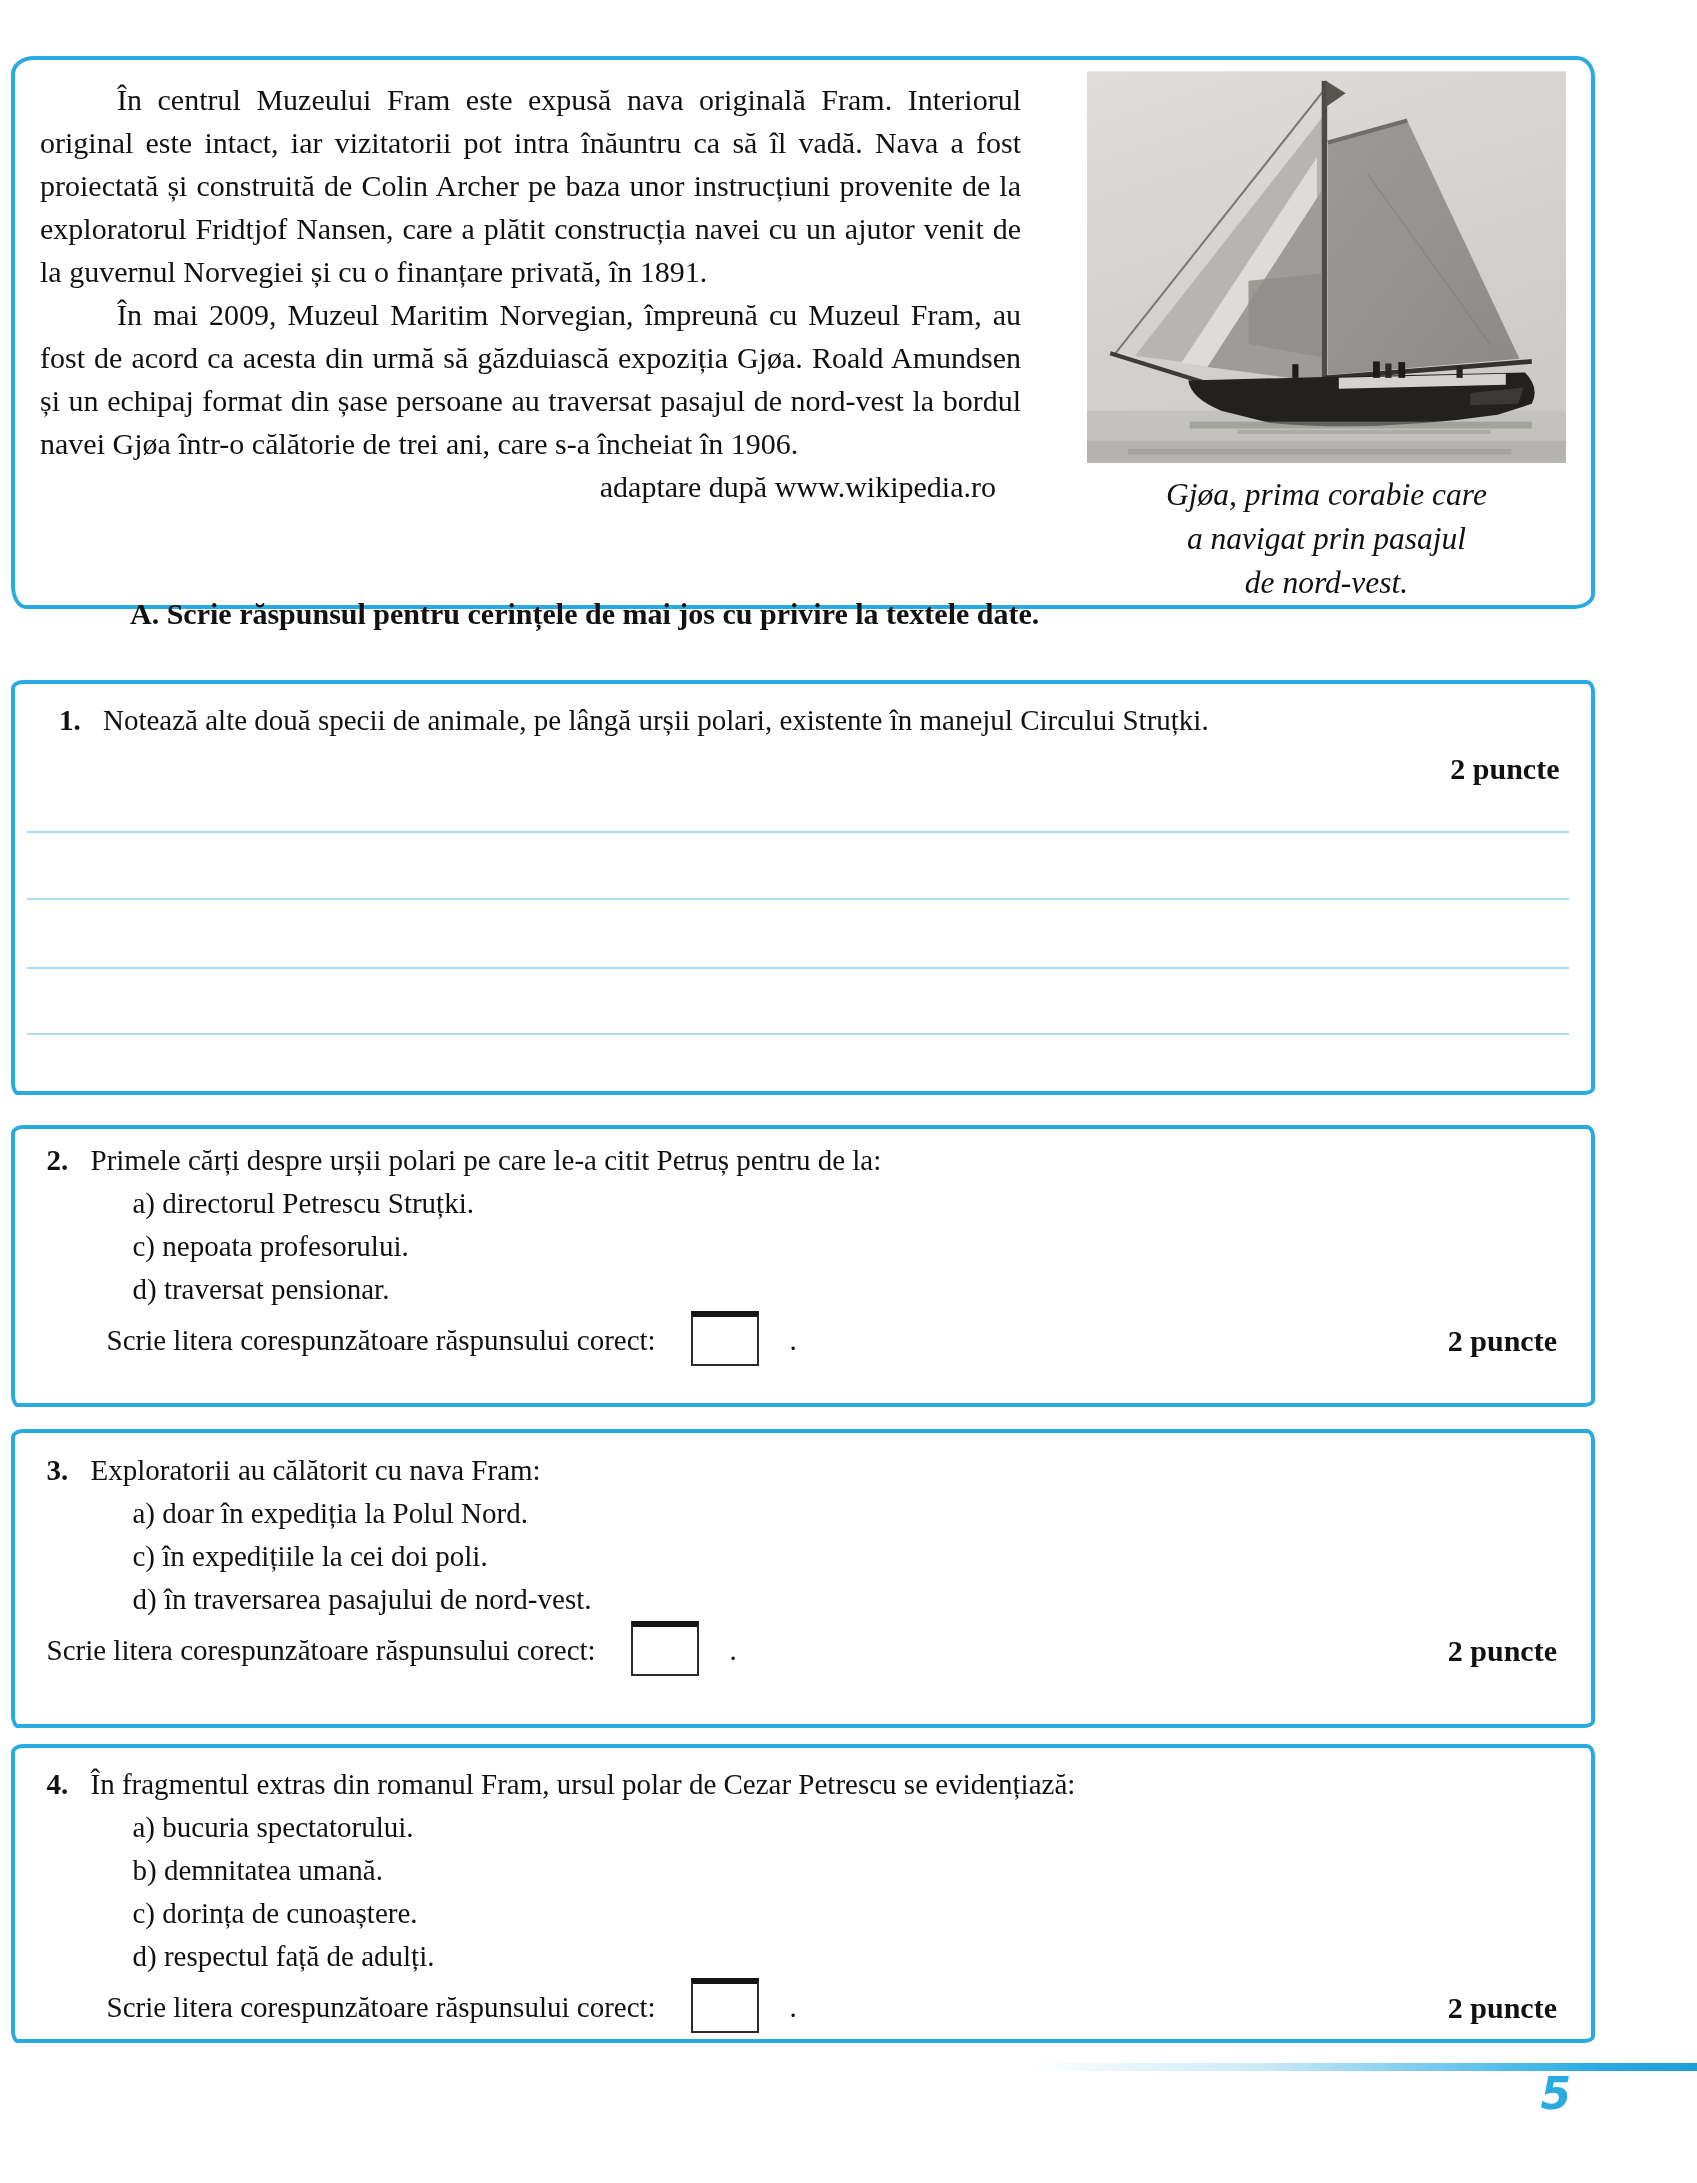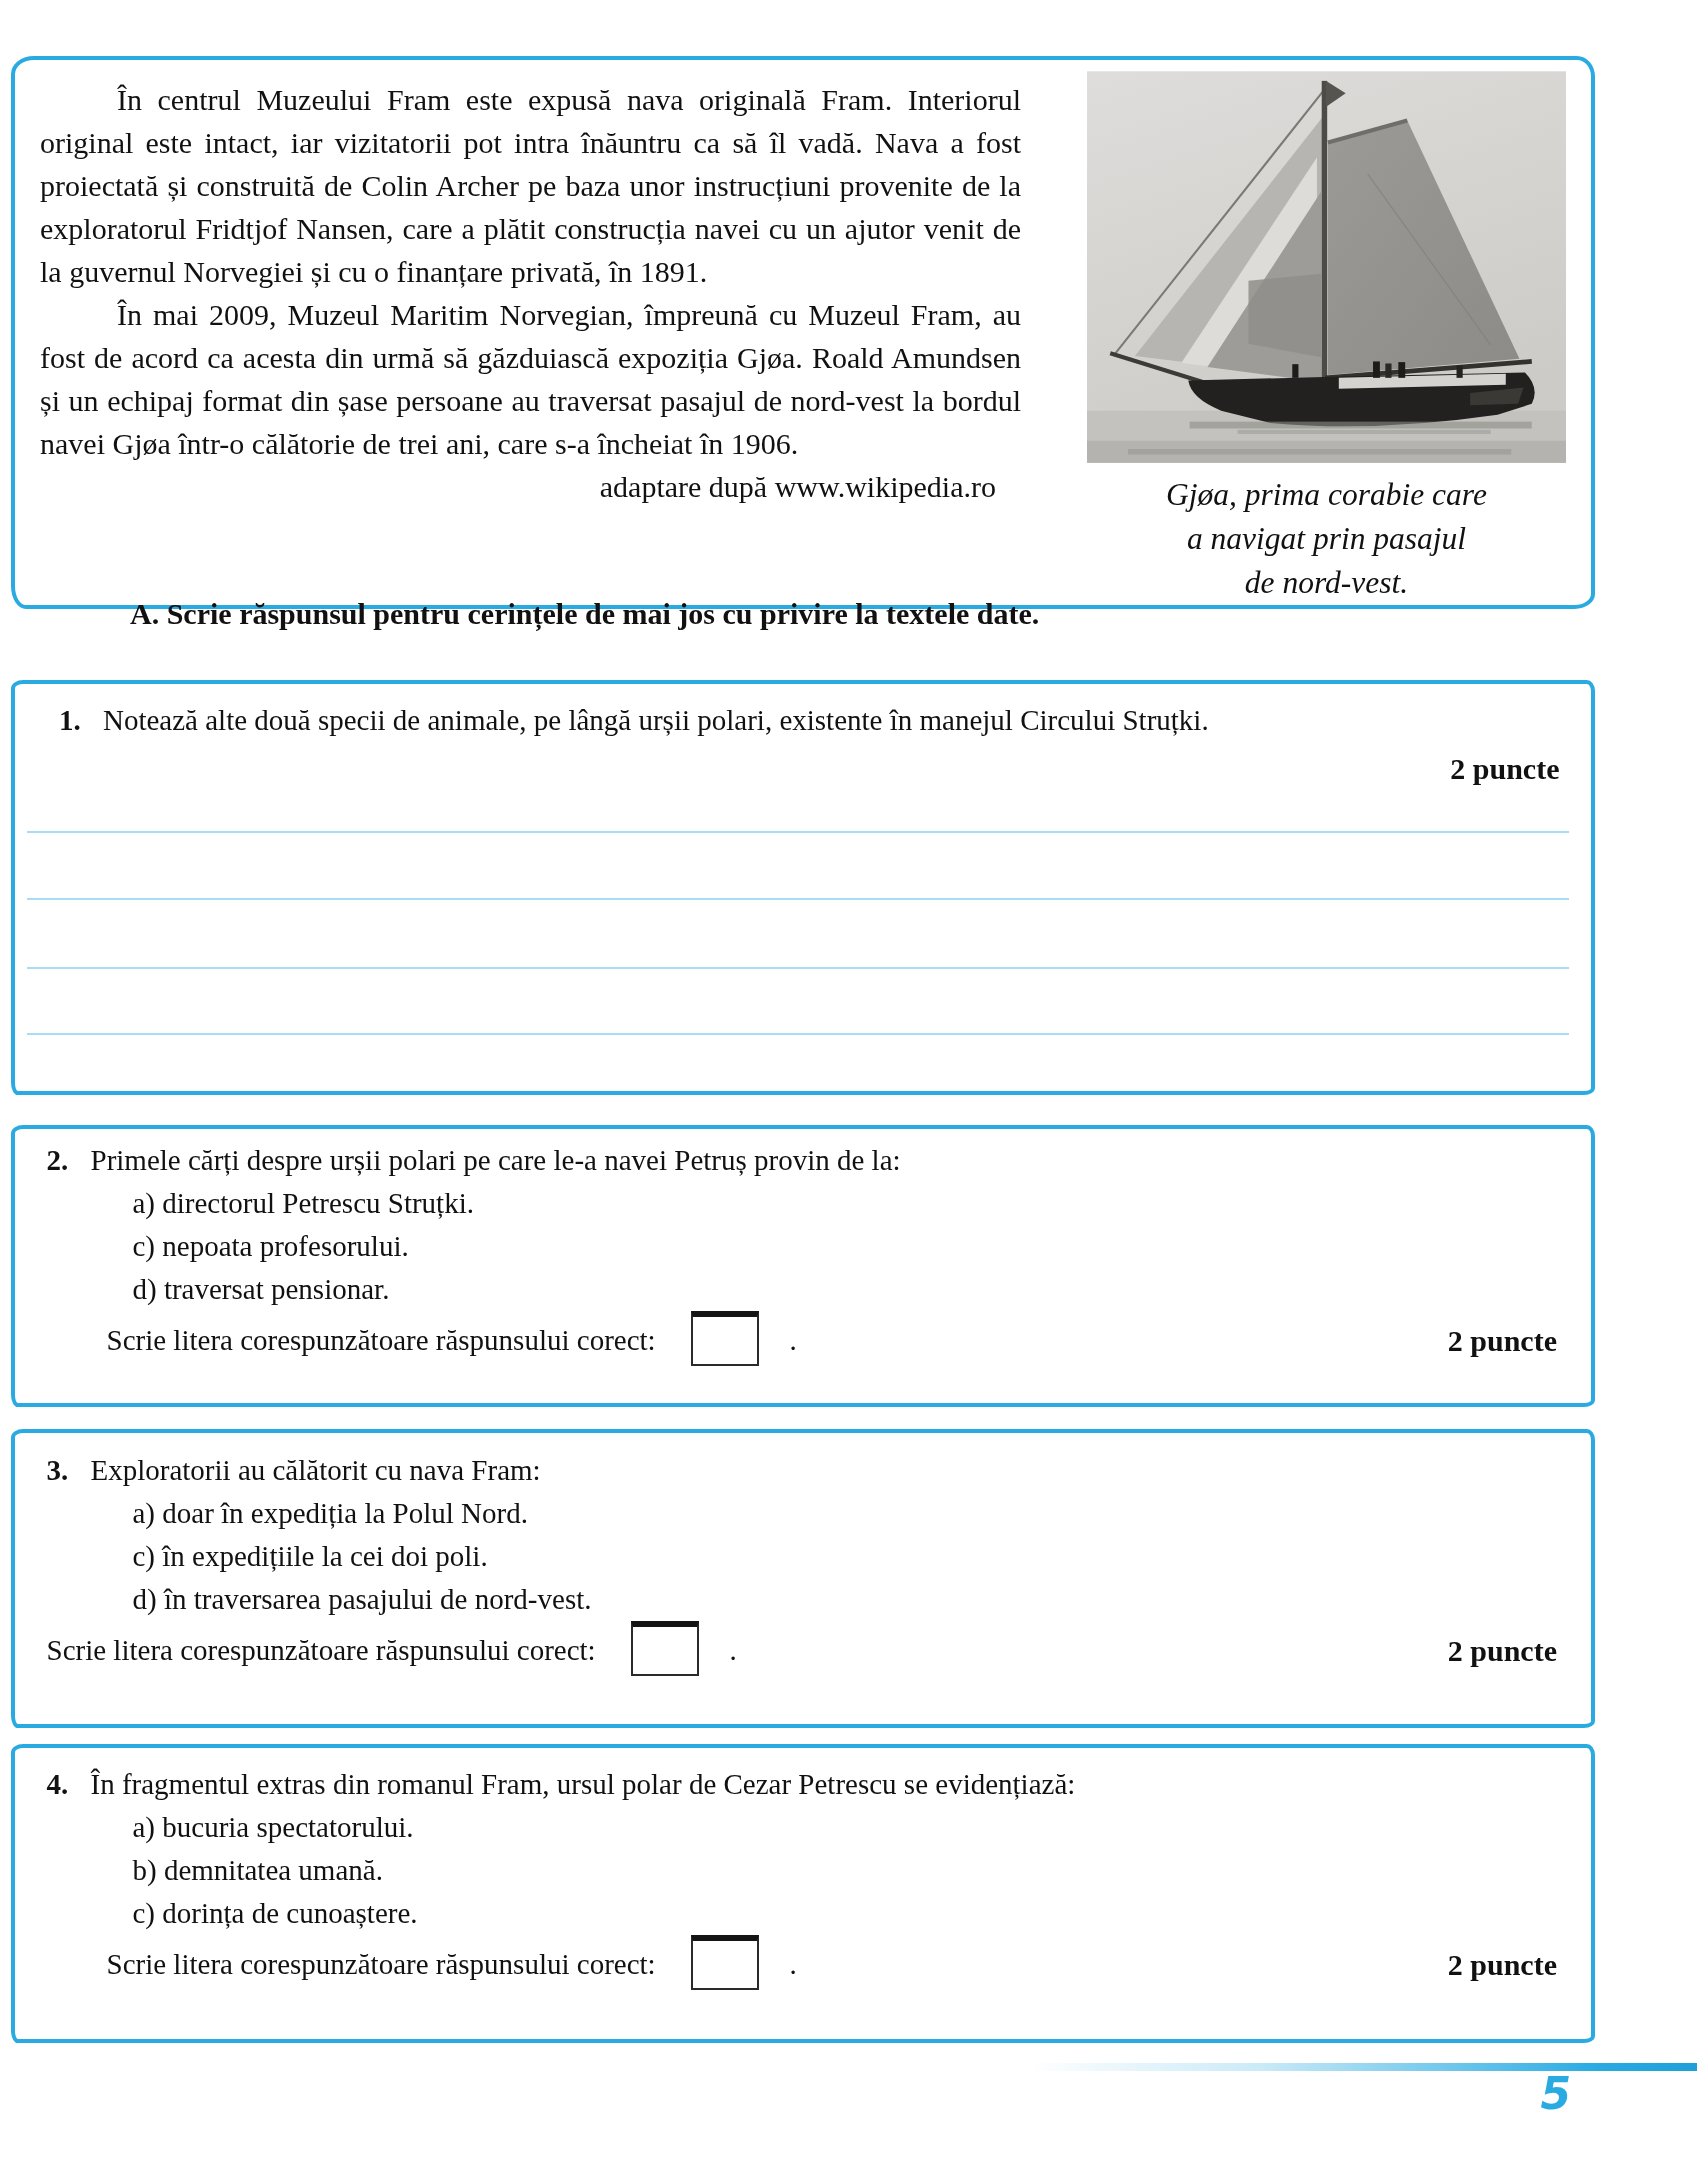--- a/index.html
+++ b/index.html
@@ -166,21 +166,21 @@
       <div class="answer-line" style="top:214px;"></div>
       <div class="answer-line" style="top:283px;"></div>
       <div class="answer-line" style="top:349px;"></div>
     </div>
   </section>
 
   <section class="box q-box q2-box">
     <div class="q-body q-body-mc">
       <div class="q-line">
         <span class="q-num">2.</span>
-        <span class="q-text">Primele cărți despre urșii polari pe care le-a navei Petruș provin de la:</span>
+        <span class="q-text">Primele cărți despre urșii polari pe care le-a citit Petruș pentru de la:</span>
       </div>
       <div class="option">a) directorul Petrescu Struțki.</div>
       <div class="option">c) nepoata profesorului.</div>
       <div class="option">d) traversat pensionar.</div>
       <div class="scrie-row scrie-indent">
         <span>Scrie litera corespunzătoare răspunsului corect:</span>
         <span class="ans-square"></span>
         <span>.</span>
         <span class="points">2 puncte</span>
       </div>
@@ -207,20 +207,21 @@
 
   <section class="box q-box q4-box">
     <div class="q-body q-body-mc">
       <div class="q-line">
         <span class="q-num">4.</span>
         <span class="q-text">În fragmentul extras din romanul Fram, ursul polar de Cezar Petrescu se evidențiază:</span>
       </div>
       <div class="option">a) bucuria spectatorului.</div>
       <div class="option">b) demnitatea umană.</div>
       <div class="option">c) dorința de cunoaștere.</div>
+      <div class="option">d) respectul față de adulți.</div>
       <div class="scrie-row scrie-indent">
         <span>Scrie litera corespunzătoare răspunsului corect:</span>
         <span class="ans-square"></span>
         <span>.</span>
         <span class="points">2 puncte</span>
       </div>
     </div>
   </section>
 
   <div class="footer-bar"></div>

